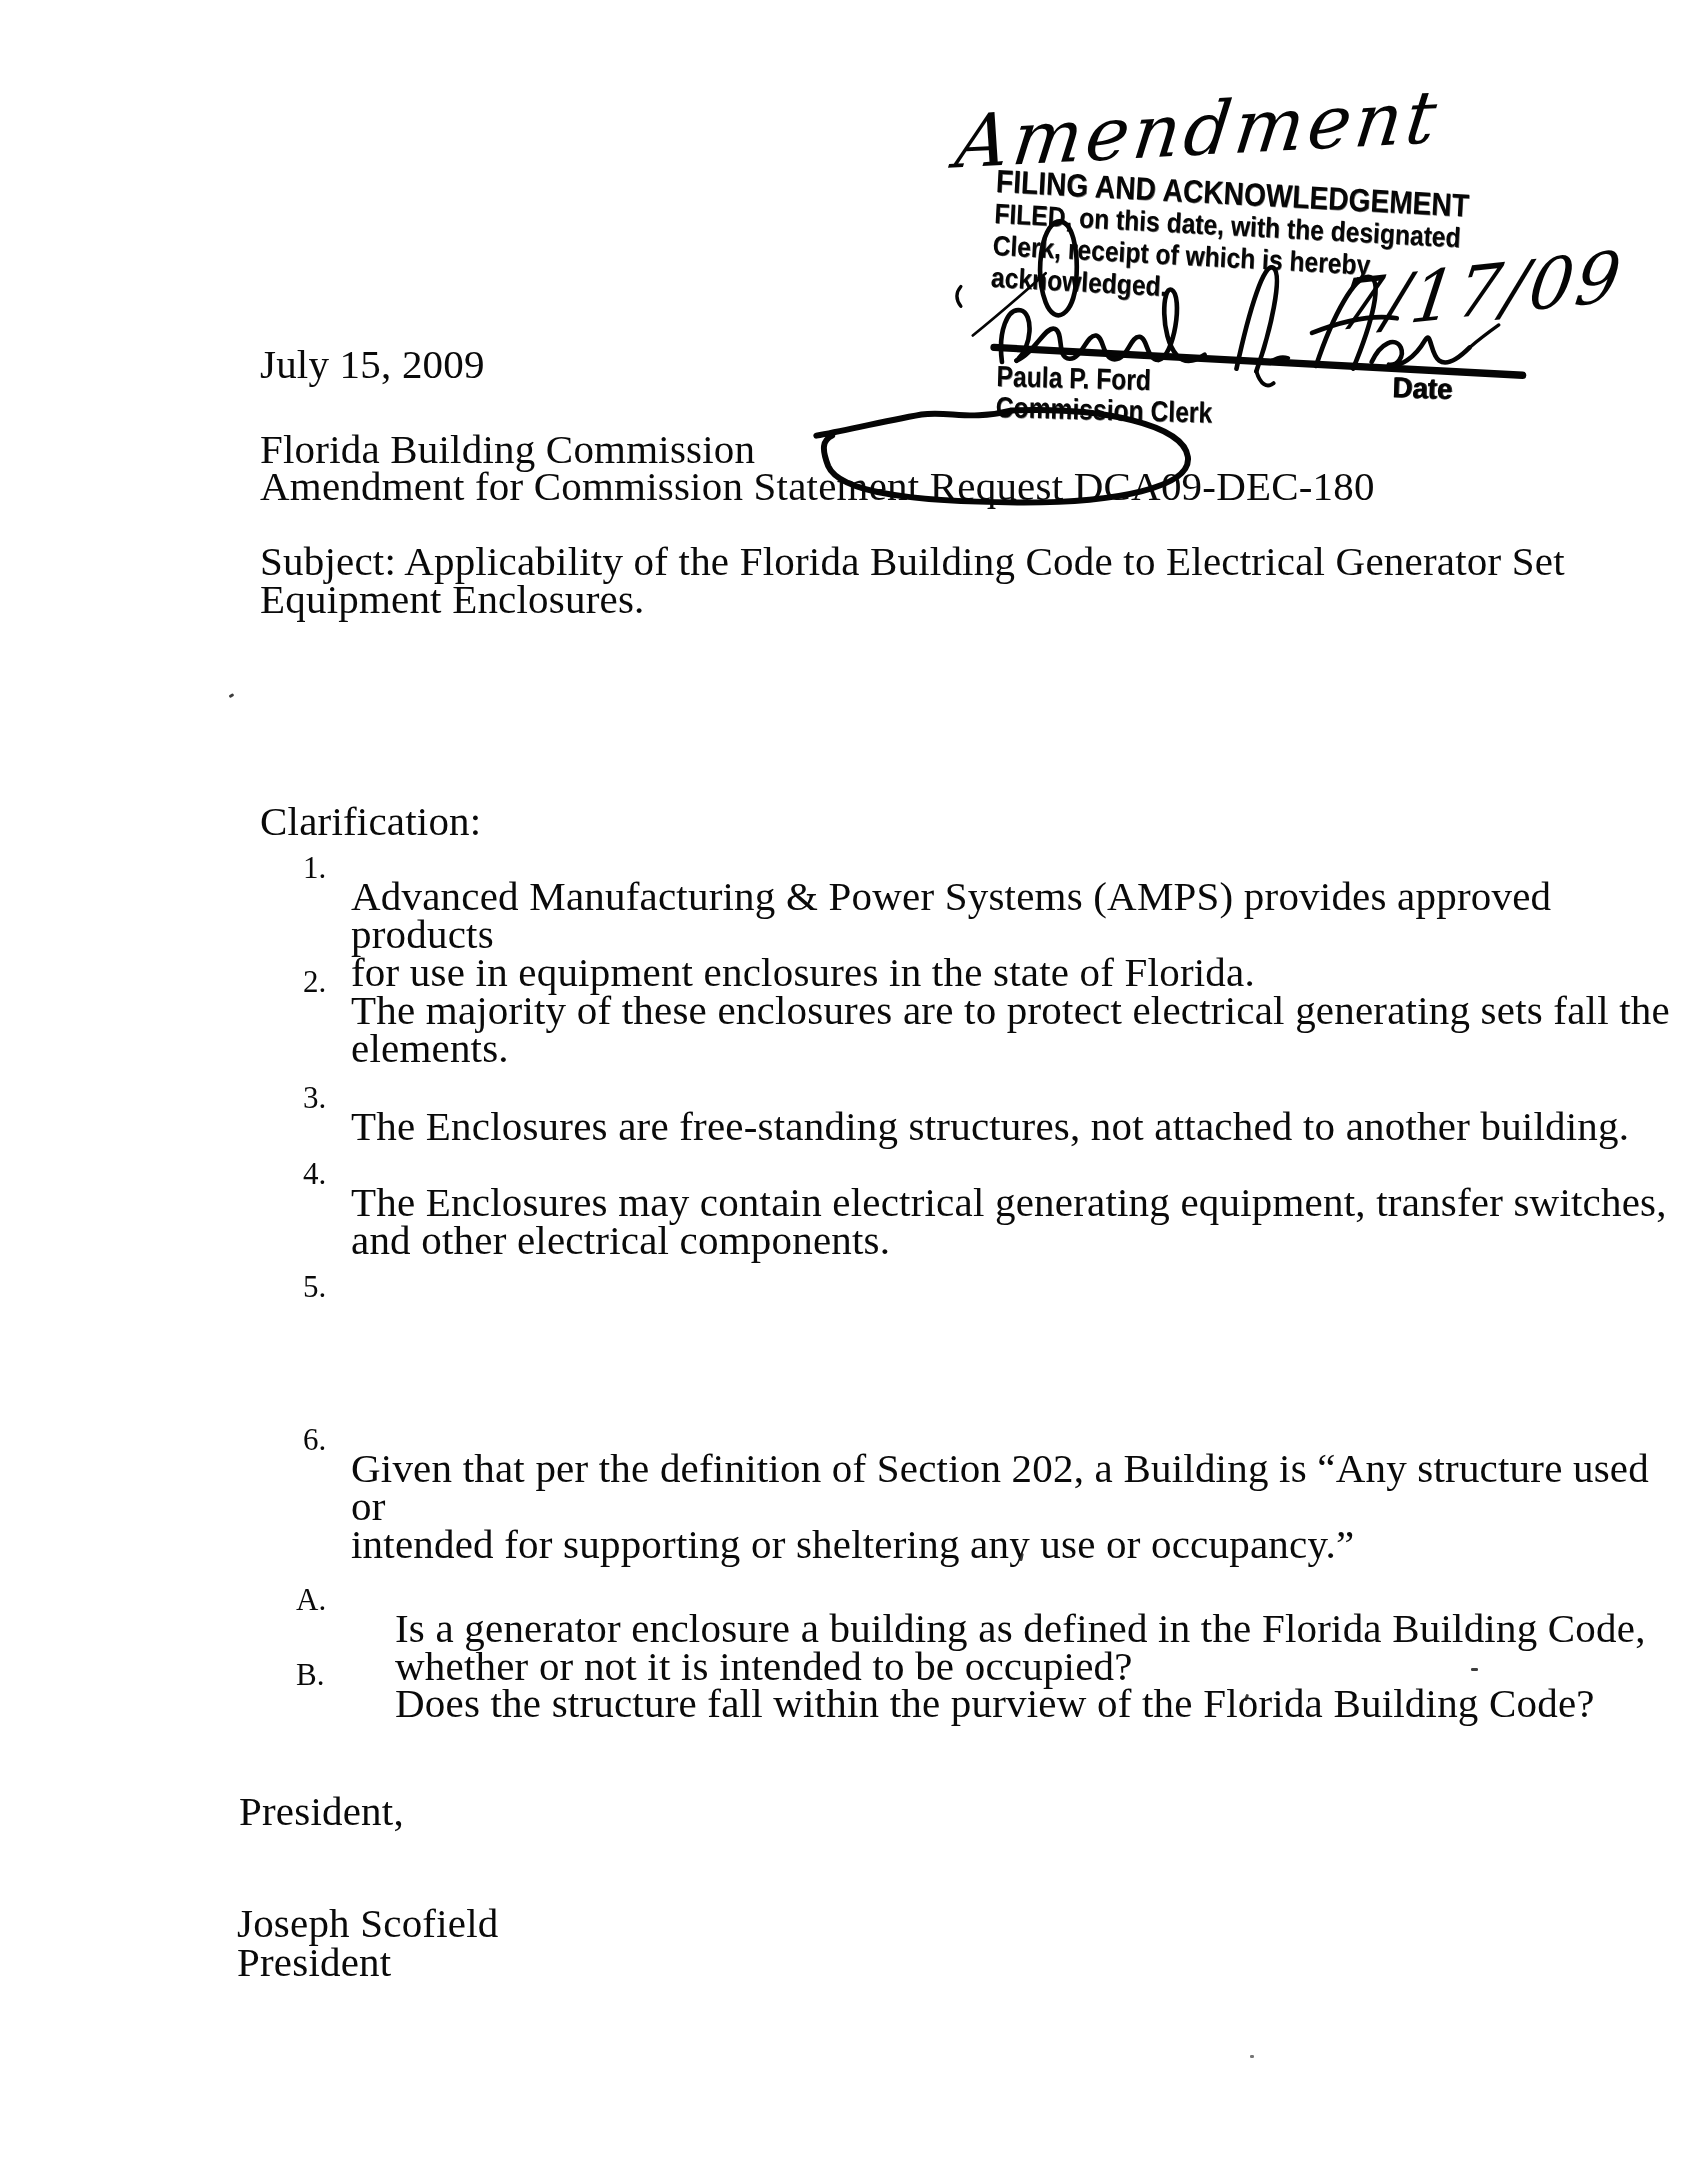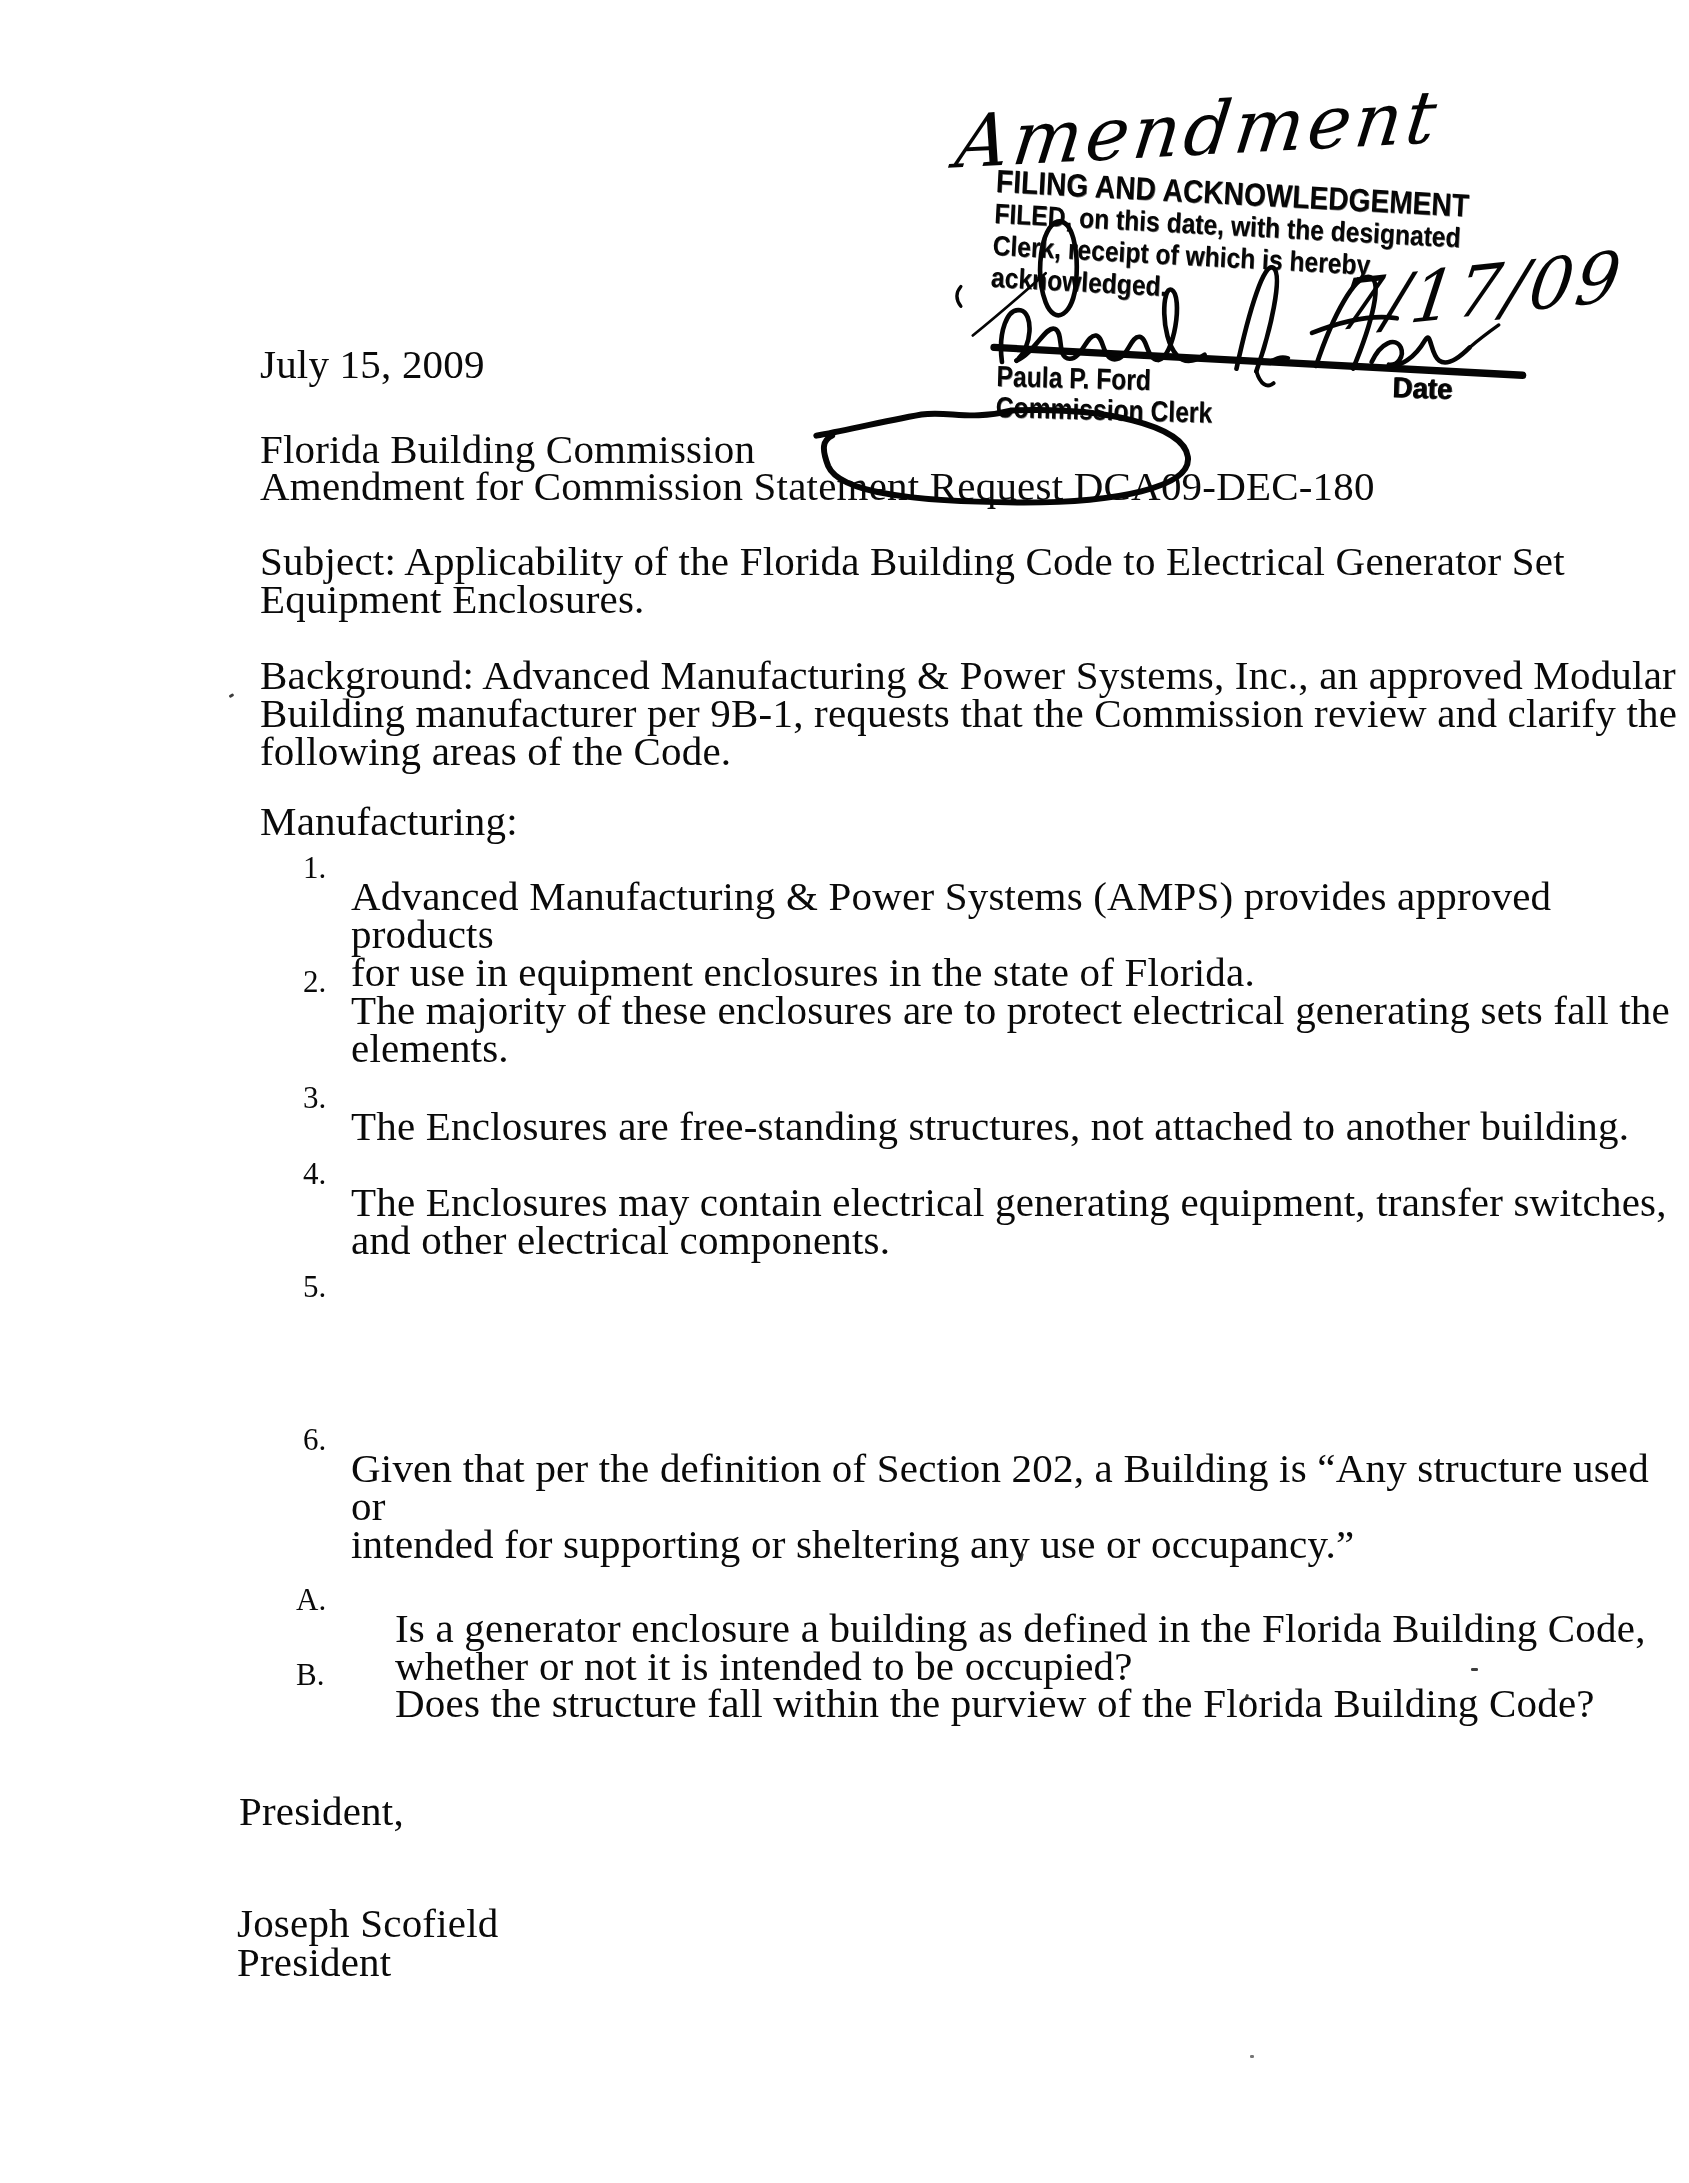--- a/index.html
+++ b/index.html
@@ -102,25 +102,22 @@
 
   <div class="txt" style="left:260px;top:439px;white-space:nowrap;"><span>Amendment for Commission Statement Request </span><span>DCA09-DEC-180</span></div>
 
   <svg class="circle-svg" style="left:812px;top:396px;" width="404" height="119" viewBox="0 0 610 180" fill="none" stroke="#050505" stroke-linecap="round">
     <path d="M 6,60 C 50,52 100,40 165,28 C 205,22 240,38 300,22 C 440,16 562,44 568,92 C 574,138 460,162 310,161 C 160,160 42,148 24,106 C 14,80 15,67 30,60" stroke-width="9"></path>
   </svg>
 
   <div class="txt" style="left:260px;top:514px;">Subject: Applicability of the Florida Building Code to Electrical Generator Set
 Equipment Enclosures.</div>
 
-  <div class="txt" style="left:260px;top:628px;">Background: Advanced Manufacturing &amp; Power Systems, Inc., an approved Modular
-Building manufacturer per 9B-1, requests that the Commission review and clarify the
-following areas of the Code.</div>
 
-  <div class="txt" style="left:260px;top:774px;">Manufacturing:</div>
+  <div class="txt" style="left:260px;top:774px;">Clarification:</div>
 
   <div class="num" style="left:303px;top:849px;">1.</div>
   <div class="txt" style="left:351px;top:849px;">Advanced Manufacturing &amp; Power Systems (AMPS) provides approved products
 for use in equipment enclosures in the state of Florida.</div>
 
   <div class="num" style="left:303px;top:963px;">2.</div>
   <div class="txt" style="left:351px;top:963px;">The majority of these enclosures are to protect electrical generating sets fall the
 elements.</div>
 
   <div class="num" style="left:303px;top:1079px;">3.</div>

